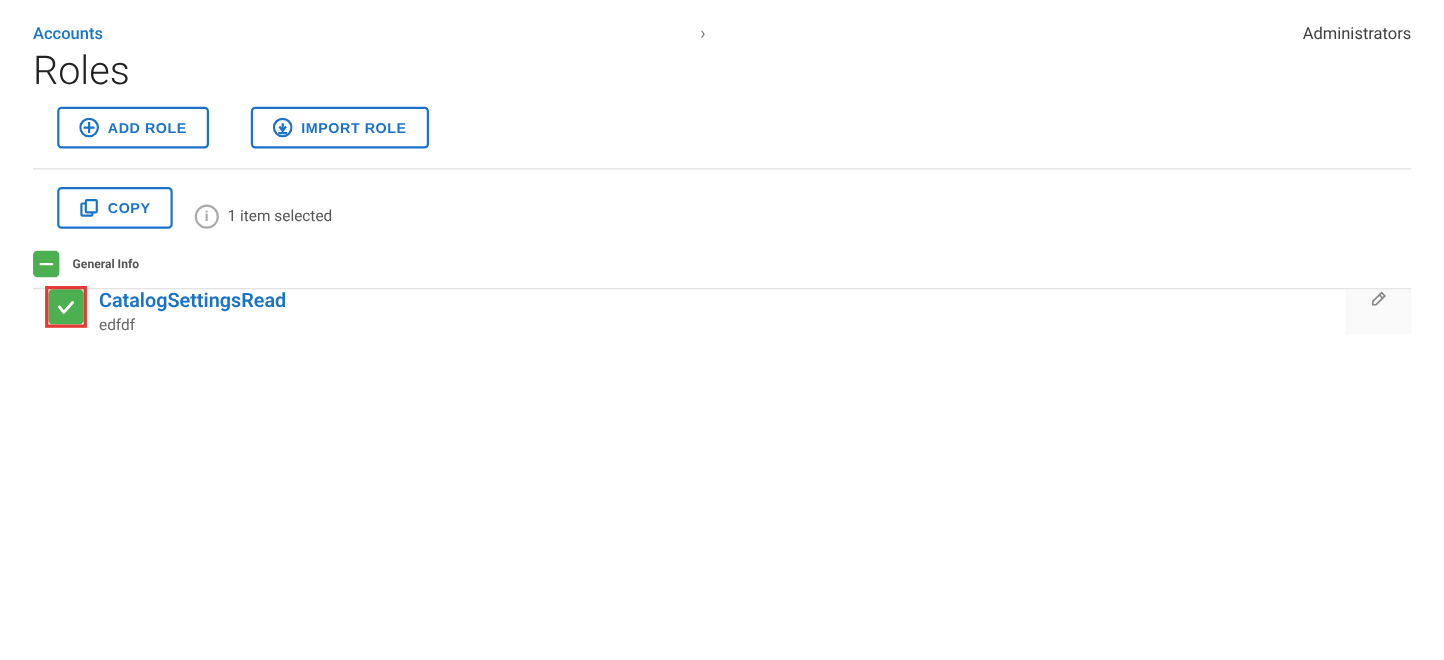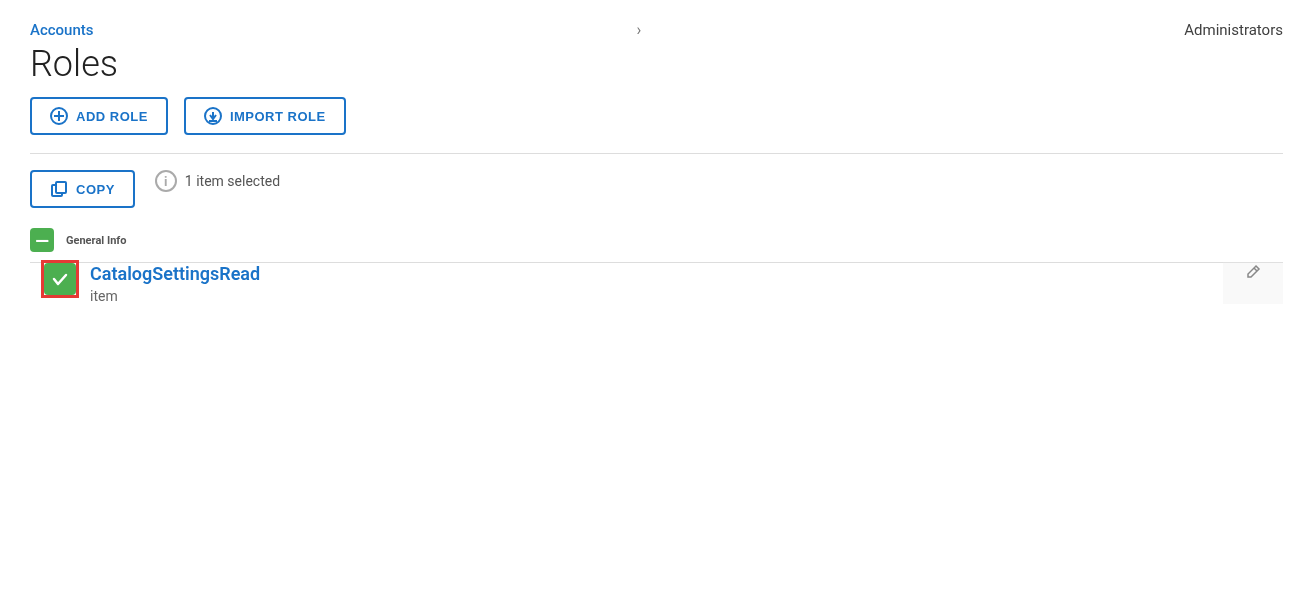--- a/index.html
+++ b/index.html
@@ -55,38 +55,39 @@
       padding: 8px 18px;
       border: 2px solid #1a73c8;
       border-radius: 4px;
       background: #fff;
       color: #1a73c8;
       font-size: 13px;
       font-weight: 700;
       letter-spacing: 0.5px;
       cursor: pointer;
       text-transform: uppercase;
+      margin-left: 22px;
     }
 
     .btn-icon {
       font-size: 16px;
       display: inline-flex;
       align-items: center;
       justify-content: center;
     }
 
     .divider {
       border: none;
       border-top: 1px solid #ddd;
       margin-bottom: 16px;
     }
 
     .row-actions {
       display: flex;
-      align-items: flex-start;
+      align-items: flex-end;
       gap: 12px;
       margin-bottom: 20px;
     }
 
     .btn-export-highlighted {
       border: 2px solid #1a73c8;
       border-radius: 4px;
       outline: 3px solid #e53935;
       outline-offset: 2px;
     }
@@ -277,21 +278,21 @@
         <div class="row-selector-col-inner">
           <div class="checkbox-checked">
             <svg viewBox="0 0 20 20" fill="none" xmlns="http://www.w3.org/2000/svg">
               <polyline points="4,10 8,15 16,6" fill="none" stroke="white" stroke-width="2.5" stroke-linecap="round" stroke-linejoin="round"></polyline>
             </svg>
           </div>
         </div>
       </td>
       <td class="row-content-col">
         <div class="role-name">CatalogSettingsRead</div>
-        <div class="role-desc">item</div>
+        <div class="role-desc">edfdf</div>
       </td>
       <td class="row-edit-col">
         <span class="edit-icon">
           <svg width="18" height="18" viewBox="0 0 18 18" fill="none" xmlns="http://www.w3.org/2000/svg">
             <path d="M12 3l3 3L7 14H4v-3L12 3z" stroke="#888" stroke-width="1.5" fill="none"></path>
             <line x1="10" y1="5" x2="13" y2="8" stroke="#888" stroke-width="1.5"></line>
           </svg>
         </span>
       </td>
     </tr>

